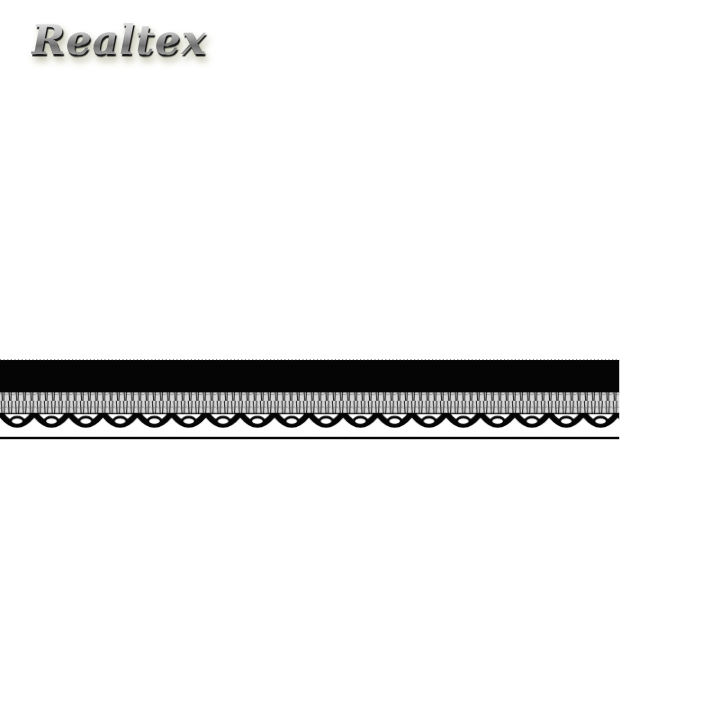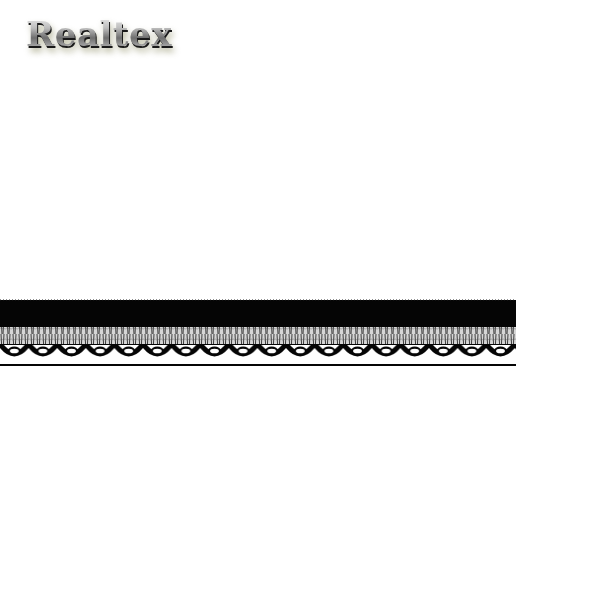--- a/index.html
+++ b/index.html
@@ -1,16 +1,16 @@
 <!DOCTYPE html>
 <html><head>
 <meta charset="utf-8">
 <style>
   html,body{margin:0;padding:0;background:#ffffff;}
-  .canvas{position:relative;width:516px;height:600px;background:#ffffff;overflow:hidden;}
+  .canvas{position:relative;width:516px;height:600px;background:#ffffff;overflow:hidden;font-style:italic;}
   .logo{position:absolute;left:26px;top:14px;font-family:"DejaVu Serif",serif;font-weight:bold;font-size:34px;letter-spacing:0.5px;
     color:#9a9a9a;
     background:linear-gradient(180deg,#f4f4f4 0%,#bdbdbd 35%,#6e6e6e 60%,#d8d8d8 100%);
     -webkit-background-clip:text;background-clip:text;-webkit-text-fill-color:transparent;
     filter:drop-shadow(1px 2px 0 #1a1a1a) drop-shadow(2px 4px 3px rgba(120,120,70,0.45));}
   .trim{position:absolute;left:0;top:298px;width:600px;height:70px;}
 </style>
 </head>
 <body>
 

